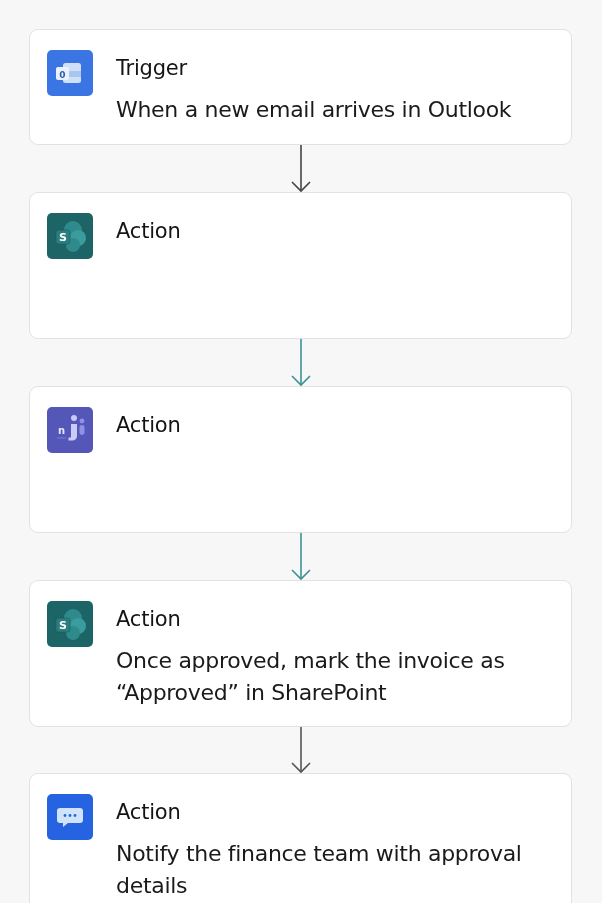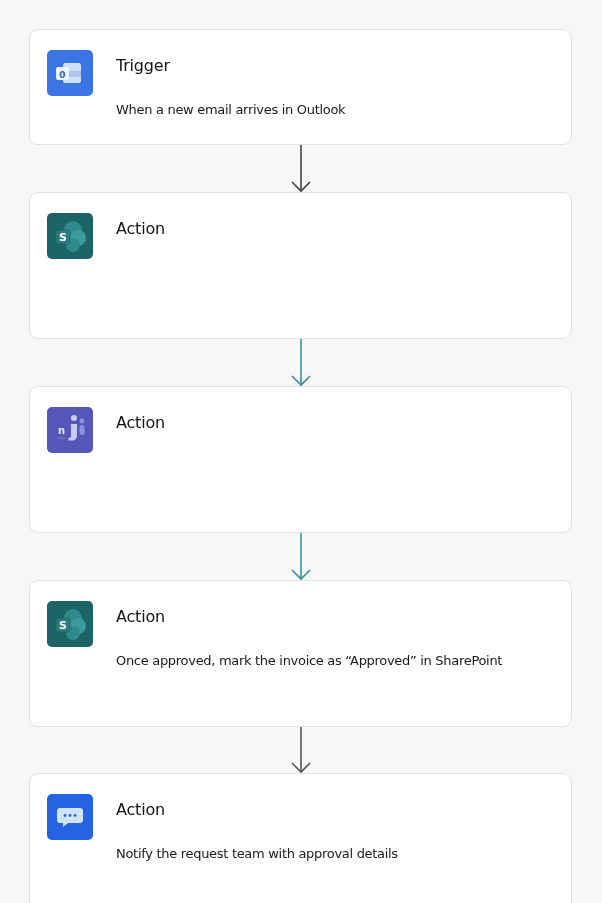--- a/index.html
+++ b/index.html
@@ -18,26 +18,26 @@
       box-sizing: border-box;
     }
     .icon {
       position: absolute; left: 17px; top: 20px;
       width: 46px; height: 46px; border-radius: 5px;
       overflow: hidden;
     }
     .icon svg { display: block; width: 46px; height: 46px; }
     .title {
       position: absolute; left: 86px; top: 26px;
-      font-size: 16px; font-weight: 500; letter-spacing: -0.2px;
+      font-size: 21px; font-weight: 500; letter-spacing: -0.2px;
       color: #141414;
     }
     .desc {
       position: absolute; left: 86px; top: 64px; right: 30px;
-      font-size: 13px; line-height: 32px; letter-spacing: -0.3px;
+      font-size: 22px; line-height: 32px; letter-spacing: -0.3px;
       color: #1a1a1a;
     }
     .arrow { position: absolute; left: 290px; width: 22px; }
     .arrow svg { display: block; }
   </style>
 </head>
 <body>
 
 <div class="card" style="top:29px; height:116px;">
   <div class="icon">
@@ -129,14 +129,14 @@
   <div class="icon">
     <svg viewBox="0 0 46 46">
       <rect width="46" height="46" fill="#2563e0"></rect>
       <path d="M13 14 h20 a3 3 0 0 1 3 3 v9 a3 3 0 0 1 -3 3 h-12 l-5 4 v-4 h-3 a3 3 0 0 1 -3 -3 v-9 a3 3 0 0 1 3 -3 z" fill="#cfe4fb"></path>
       <circle cx="18" cy="21.5" r="1.4" fill="#2563e0"></circle>
       <circle cx="23" cy="21.5" r="1.4" fill="#2563e0"></circle>
       <circle cx="28" cy="21.5" r="1.4" fill="#2563e0"></circle>
     </svg>
   </div>
   <div class="title">Action</div>
-  <div class="desc">Notify the request team with approval details</div>
+  <div class="desc">Notify the finance team with approval details</div>
 </div>
 
 </body></html>

